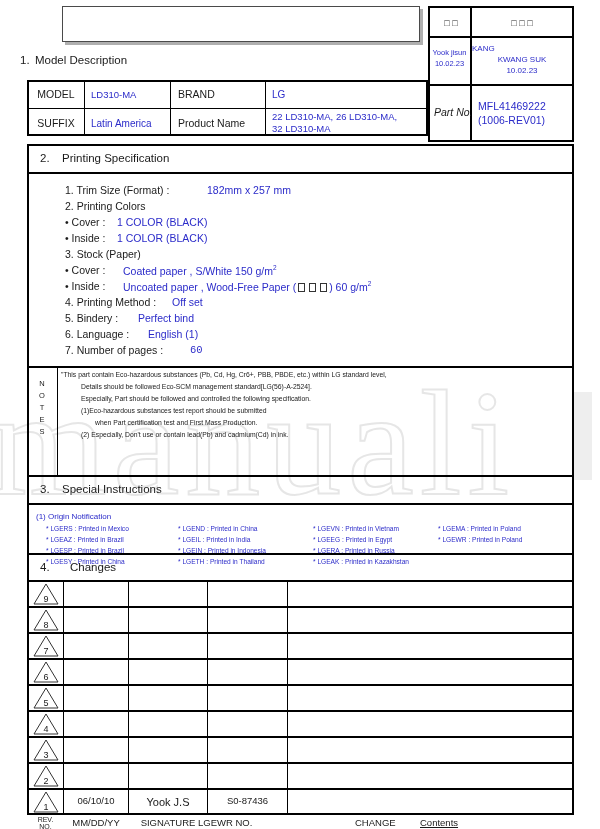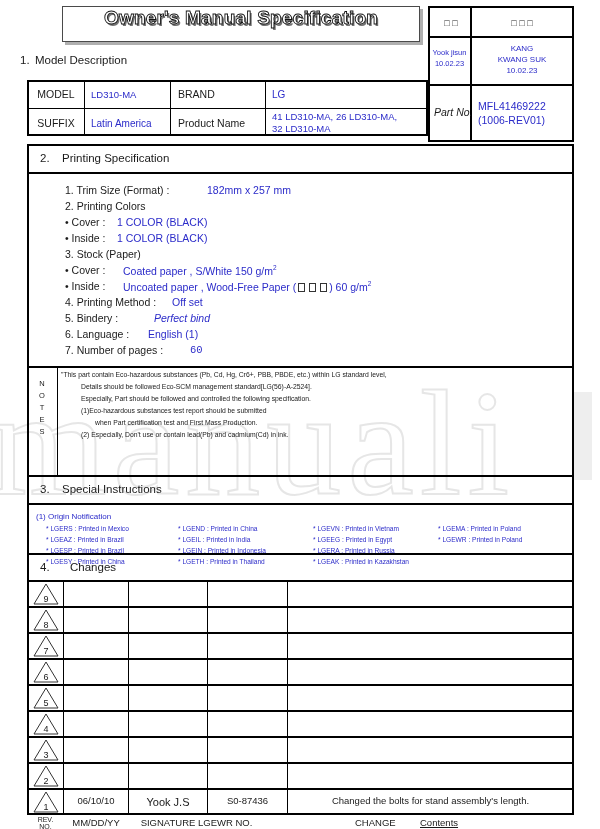--- a/index.html
+++ b/index.html
@@ -133,37 +133,36 @@
 </style>
 </head>
 <body>
 
 <div class="page">
 
   <div class="watermark">manuali</div>
   <div class="wm-box"></div>
 
   <div class="title-banner"></div>
-  <div class="title-text" style="left:62px; width:358px;">Owner's Manual Specification</div>
 
   <div class="frame" style="left:428px; top:6px; width:146px; height:136px;"></div>
 
   <div class="line vl" style="left:470px; top:6px; height:136px;"></div>
 
   <div class="line hl" style="left:428px; top:36px; width:146px;"></div>
 
   <div class="line hl" style="left:428px; top:84px; width:146px;"></div>
 
   <div class="txt black" style="left:432px; top:18px; width:38px; text-align:center; font-size:9px;">□ □</div>
   <div class="txt black" style="left:472px; top:18px; width:100px; text-align:center; font-size:9px;">□ □ □</div>
 
   <div class="txt blue" style="left:429px; top:49px; width:41px; text-align:center; font-size:7.5px;">Yook jisun</div>
   <div class="txt blue" style="left:429px; top:60px; width:41px; text-align:center; font-size:7.5px;">10.02.23</div>
 
-  <div class="txt blue" style="left:472px; top:44px; width:100px; text-align:center; font-size:8px;">KANG</div>
+  <div class="txt blue" style="left:472px; top:44px; width:100px; text-align:left; font-size:8px;">KANG</div>
   <div class="txt blue" style="left:472px; top:55px; width:100px; text-align:center; font-size:8px;">KWANG SUK</div>
   <div class="txt blue" style="left:472px; top:66px; width:100px; text-align:center; font-size:8px;">10.02.23</div>
 
   <div class="txt black" style="left:434px; top:106px; font-size:10.5px;font-style:italic;">Part No.</div>
   <div class="txt blue" style="left:478px; top:100px; font-size:10.5px;">MFL41469222</div>
   <div class="txt blue" style="left:478px; top:114px; font-size:10.5px;">(1006-REV01)</div>
 
   <div class="txt black" style="left:20px; top:54px; font-size:11.5px;">1.</div>
   <div class="txt black" style="left:35px; top:54px; font-size:11.5px;">Model Description</div>
 
@@ -176,21 +175,21 @@
   <div class="line vl1" style="left:265px; top:80px; height:56px;"></div>
 
   <div class="txt black" style="left:28px; top:88px; width:56px; text-align:center; font-size:10.5px;">MODEL</div>
   <div class="txt blue" style="left:91px; top:90px; font-size:9.5px;">LD310-MA</div>
   <div class="txt black" style="left:178px; top:88px; font-size:10.5px;">BRAND</div>
   <div class="txt blue" style="left:272px; top:89px; font-size:10px;">LG</div>
 
   <div class="txt black" style="left:28px; top:117px; width:56px; text-align:center; font-size:10.5px;">SUFFIX</div>
   <div class="txt blue" style="left:91px; top:118px; font-size:10px;">Latin America</div>
   <div class="txt black" style="left:178px; top:117px; font-size:10.5px;">Product Name</div>
-  <div class="txt blue" style="left:272px; top:112px; font-size:9.5px;">41 LD310-MA, 26 LD310-MA,</div>
+  <div class="txt blue" style="left:272px; top:112px; font-size:9.5px;">22 LD310-MA, 26 LD310-MA,</div>
   <div class="txt blue" style="left:272px; top:124px; font-size:9.5px;">32 LD310-MA</div>
 
   <div class="frame" style="left:27px; top:144px; width:547px; height:671px;"></div>
 
   <div class="line hl" style="left:27px; top:172px; width:547px;"></div>
   <div class="txt black" style="left:40px; top:152px; font-size:11.5px;">2.</div>
   <div class="txt black" style="left:62px; top:152px; font-size:11.5px;">Printing Specification</div>
 
   <div class="txt black" style="left:65px; top:184px; font-size:10.5px;">1. Trim Size (Format) :</div>
   <div class="txt blue" style="left:207px; top:184px; font-size:10.5px;">182mm x 257 mm</div>
@@ -208,21 +207,21 @@
   <div class="txt black" style="left:65px; top:264px; font-size:10.5px;">• Cover :</div>
   <div class="txt blue" style="left:123px; top:264px; font-size:10.5px;"><span>Coated paper , S/White 150 g/m</span><sup class="u">2</sup></div>
 
   <div class="txt black" style="left:65px; top:280px; font-size:10.5px;">• Inside :</div>
   <div class="txt blue" style="left:123px; top:280px; font-size:10.5px;"><span>Uncoated paper , Wood-Free Paper (</span><span class="tofu"></span><span class="tofu"></span><span class="tofu"></span><span>) 60 g/m</span><sup class="u">2</sup></div>
 
   <div class="txt black" style="left:65px; top:296px; font-size:10.5px;">4. Printing Method :</div>
   <div class="txt blue" style="left:172px; top:296px; font-size:10.5px;">Off set</div>
 
   <div class="txt black" style="left:65px; top:312px; font-size:10.5px;">5. Bindery :</div>
-  <div class="txt blue" style="left:154px; top:312px; font-size:10.5px;font-style:italic;">Perfect bind</div>
+  <div class="txt blue" style="left:138px; top:312px; font-size:10.5px;">Perfect bind</div>
 
   <div class="txt black" style="left:65px; top:328px; font-size:10.5px;">6. Language :</div>
   <div class="txt blue" style="left:148px; top:328px; font-size:10.5px;">English (1)</div>
 
   <div class="txt black" style="left:65px; top:344px; font-size:10.5px;">7. Number of pages :</div>
   <div class="txt blue" style="left:190px; top:344px; font-size:10.5px;font-family:Liberation Mono, monospace;">60</div>
 
   <div class="line hl" style="left:27px; top:366px; width:547px;"></div>
   <div class="line vl1" style="left:57px; top:366px; height:109px;"></div>
 
@@ -334,21 +333,20 @@
   <div class="tri" style="left:33px; top:791px;">
     <svg width="26" height="22" viewBox="0 0 26 22">
         <polygon points="13,1 25,21 1,21" fill="#fff" stroke="#333" stroke-width="1"></polygon>
       </svg>
     <span class="num">1</span>
   </div>
 
   <div class="txt black" style="left:64px; top:796px; width:64px; text-align:center; font-size:9.5px;">06/10/10</div>
   <div class="txt black" style="left:129px; top:796px; width:78px; text-align:center; font-size:11px;">Yook J.S</div>
   <div class="txt black" style="left:208px; top:796px; width:79px; text-align:center; font-size:9.5px;">S0-87436</div>
-  <div class="txt black" style="left:288px; top:796px; width:285px; text-align:center; font-size:9.5px;">Changed the bolts for stand assembly's length.</div>
 
   <div class="line hl" style="left:27px; top:813px; width:547px;"></div>
 
   <div class="txt black" style="left:28px; top:816px; width:35px; text-align:center; font-size:7px;">REV.</div>
   <div class="txt black" style="left:28px; top:823px; width:35px; text-align:center; font-size:7px;">NO.</div>
 
   <div class="txt black" style="left:64px; top:818px; width:64px; text-align:center; font-size:9.5px;">MM/DD/YY</div>
   <div class="txt black" style="left:129px; top:818px; width:78px; text-align:center; font-size:9.5px;">SIGNATURE</div>
   <div class="txt black" style="left:198px; top:818px; font-size:9.5px;">LGEWR NO.</div>
   <div class="txt black" style="left:355px; top:818px; font-size:9.5px;">CHANGE</div>

